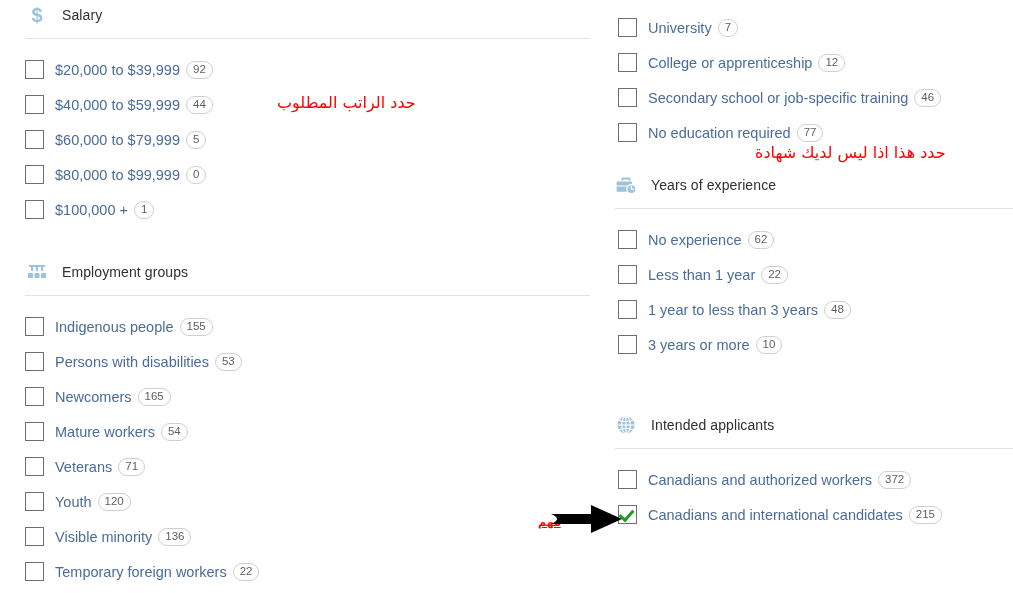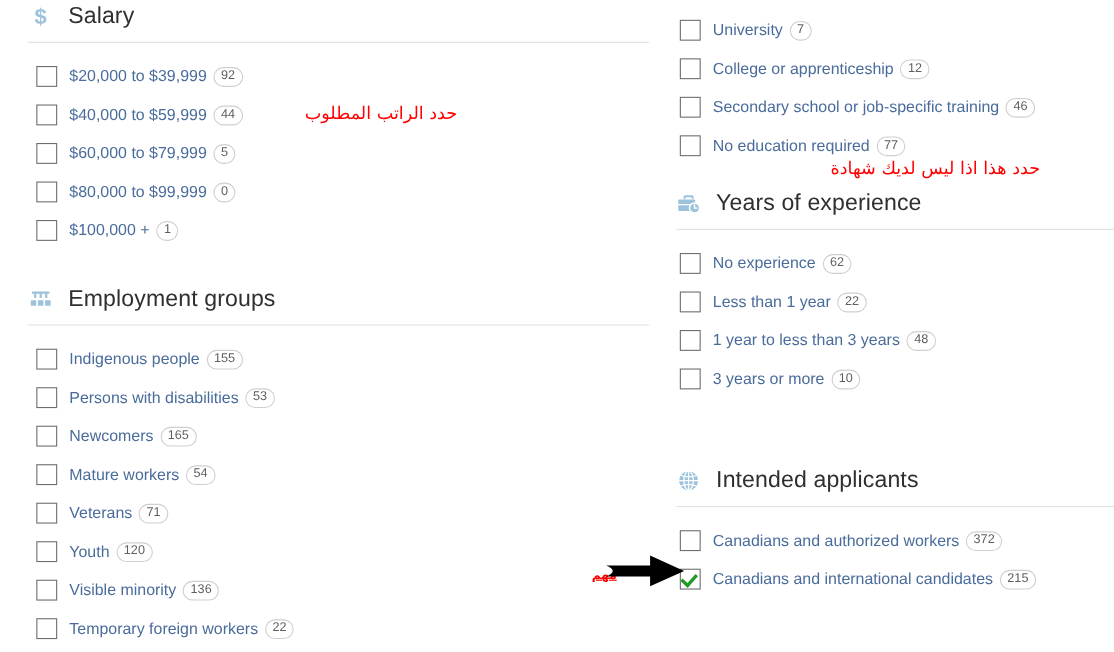--- a/index.html
+++ b/index.html
@@ -45,41 +45,41 @@
     height: 30px;
   }
   .section-head .sec-icon {
     width: 22px;
     height: 22px;
     flex: 0 0 22px;
     display: block;
     color: #9cc3db;
   }
   .section-head .sec-title {
-    font-size: 21px;
+    font-size: 14px;
     color: #2f2f2f;
     letter-spacing: 0.1px;
     white-space: nowrap;
   }
   .sec-rule {
     height: 1px;
     background: #e2e2e2;
     margin-top: 8px;
   }
   .col-left .sec-rule { margin-left: 25px; width: 565px; }
   .col-right .sec-rule { margin-left: 5px; width: 398px; }
 
   
   .opt-list { margin-top: 13px; }
   .opt-row {
     display: flex;
     align-items: center;
     height: 35px;
   }
-  .col-left .opt-row { padding-left: 25px; margin-left: 8px; }
+  .col-left .opt-row { padding-left: 25px; }
   .col-right .opt-row { padding-left: 8px; }
 
   .cbox {
     width: 19px;
     height: 19px;
     flex: 0 0 19px;
     border: 1px solid #6e6e6e;
     background: #fff;
     box-sizing: border-box;
     position: relative;
@@ -337,21 +337,21 @@
 
         <div class="opt-row">
           <span class="cbox"></span>
           <span class="opt-label">3 years or more</span>
           <span class="badge">10</span>
         </div>
 
       </div>
     </div>
 
-    <div style="margin-top:60px;text-align:right;">
+    <div style="margin-top:48px;text-align:right;">
       <div class="section-head" style="padding-left:5px;">
         <span class="sec-icon">
           <svg viewBox="0 0 22 22" xmlns="http://www.w3.org/2000/svg">
             <circle cx="11" cy="11" r="8.6" fill="#9cc3db"></circle>
             <g stroke="#ffffff" stroke-width="1.15" fill="none">
               <line x1="2.4" y1="11" x2="19.6" y2="11"></line>
               <line x1="11" y1="2.4" x2="11" y2="19.6"></line>
               <ellipse cx="11" cy="11" rx="4.3" ry="8.6"></ellipse>
               <path d="M4.2 6.2 C7 7.9 15 7.9 17.8 6.2"></path>
               <path d="M4.2 15.8 C7 14.1 15 14.1 17.8 15.8"></path>

